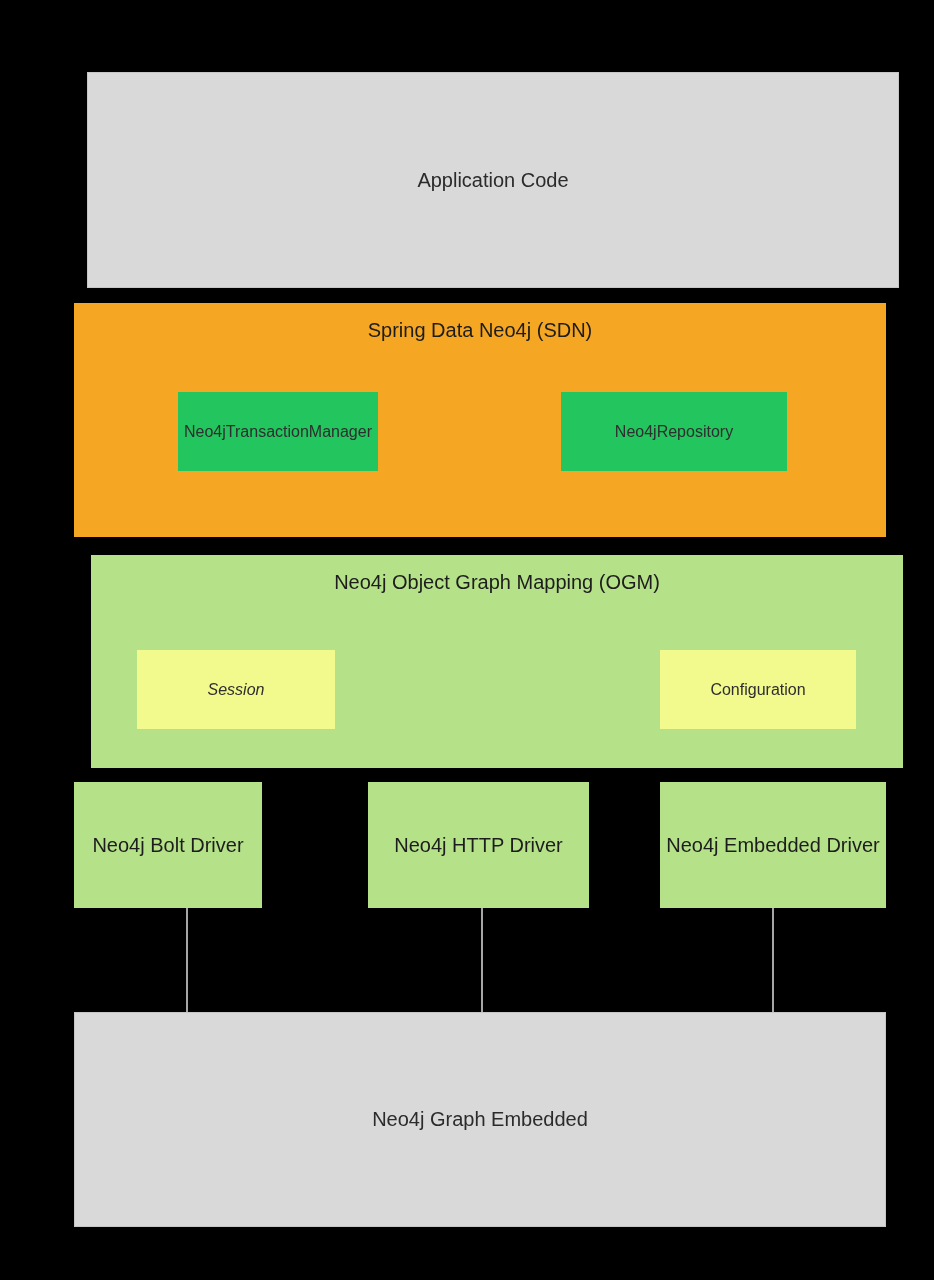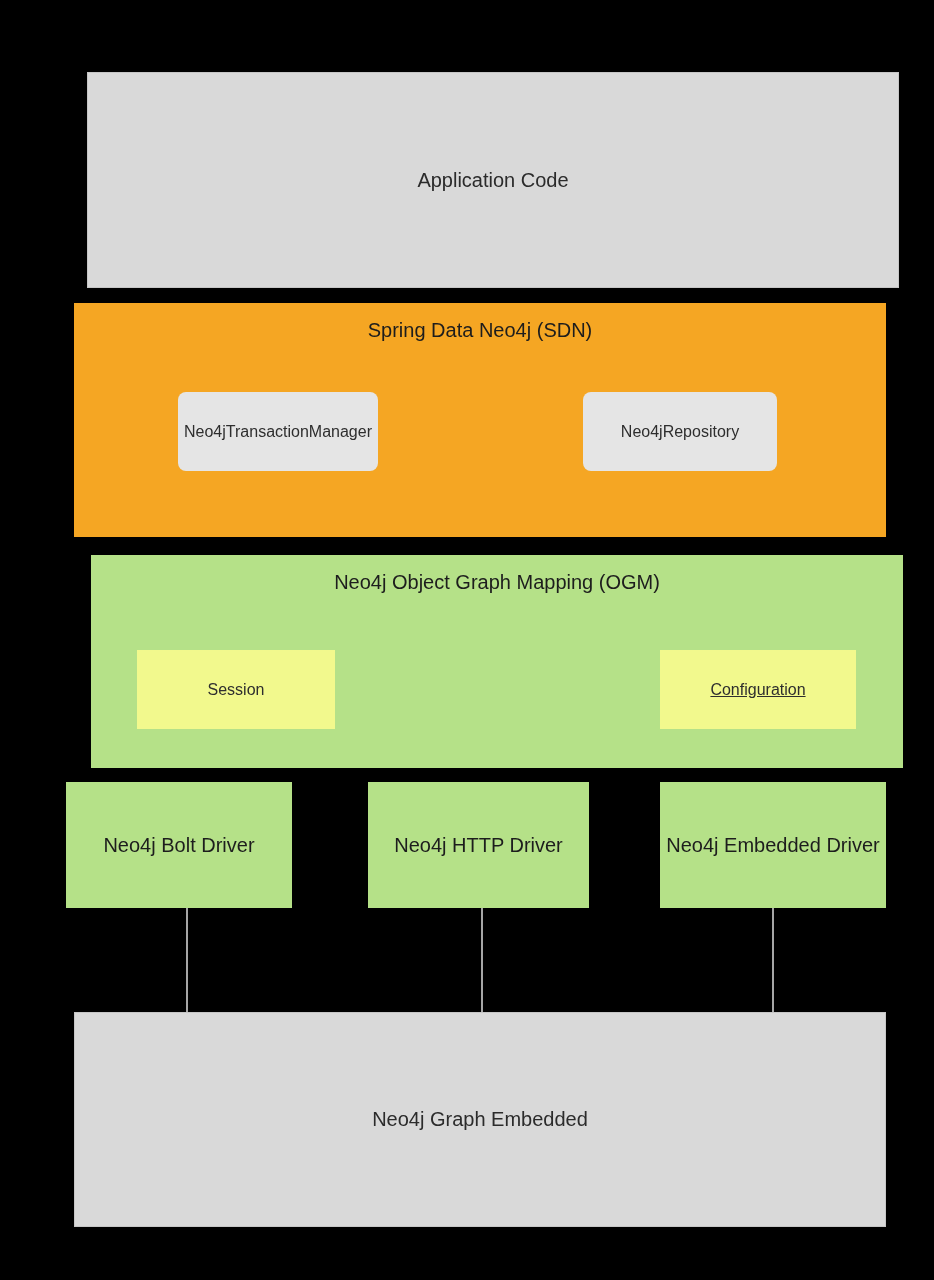--- a/index.html
+++ b/index.html
@@ -45,41 +45,41 @@
     color: #1d1d1d;
   }
   .inner-box {
     position: absolute;
     display: flex;
     align-items: center;
     justify-content: center;
     font-size: 16px;
     color: #2e2e2e;
   }
-  .sdn-inner { background: #e5e5e5; height: 79px; top: 89px; border-radius: 8px; }
+  .sdn-inner { background: #22c55e; height: 79px; top: 89px; }
   #sdn-tx    { left: 104px; width: 200px; }
-  #sdn-repo  { left: 509px; width: 194px; }
+  #sdn-repo  { left: 487px; width: 226px; }
 
   .ogm-inner { background: #f2f98d; height: 79px; top: 95px; }
-  #ogm-session  { left: 46px;  width: 198px; }
+  #ogm-session  { left: 46px;  width: 198px; font-style: italic; }
   #ogm-factory  { left: 309px; width: 200px; }
-  #ogm-config   { left: 569px; width: 196px; text-decoration: underline; }
+  #ogm-config   { left: 569px; width: 196px; }
 
   
   .driver-box {
     background: #b5e188;
     display: flex;
     align-items: center;
     justify-content: center;
     font-size: 20px;
     color: #1d1d1d;
     top: 782px;
     height: 126px;
   }
-  #driver-bolt     { left: 66px;  width: 226px; }
+  #driver-bolt     { left: 74px;  width: 188px; }
   #driver-http     { left: 368px; width: 221px; }
   #driver-embedded { left: 660px; width: 226px; }
 
   
   .connector {
     position: absolute;
     top: 908px;
     width: 2px;
     height: 104px;
     background: #a6a6a6;

